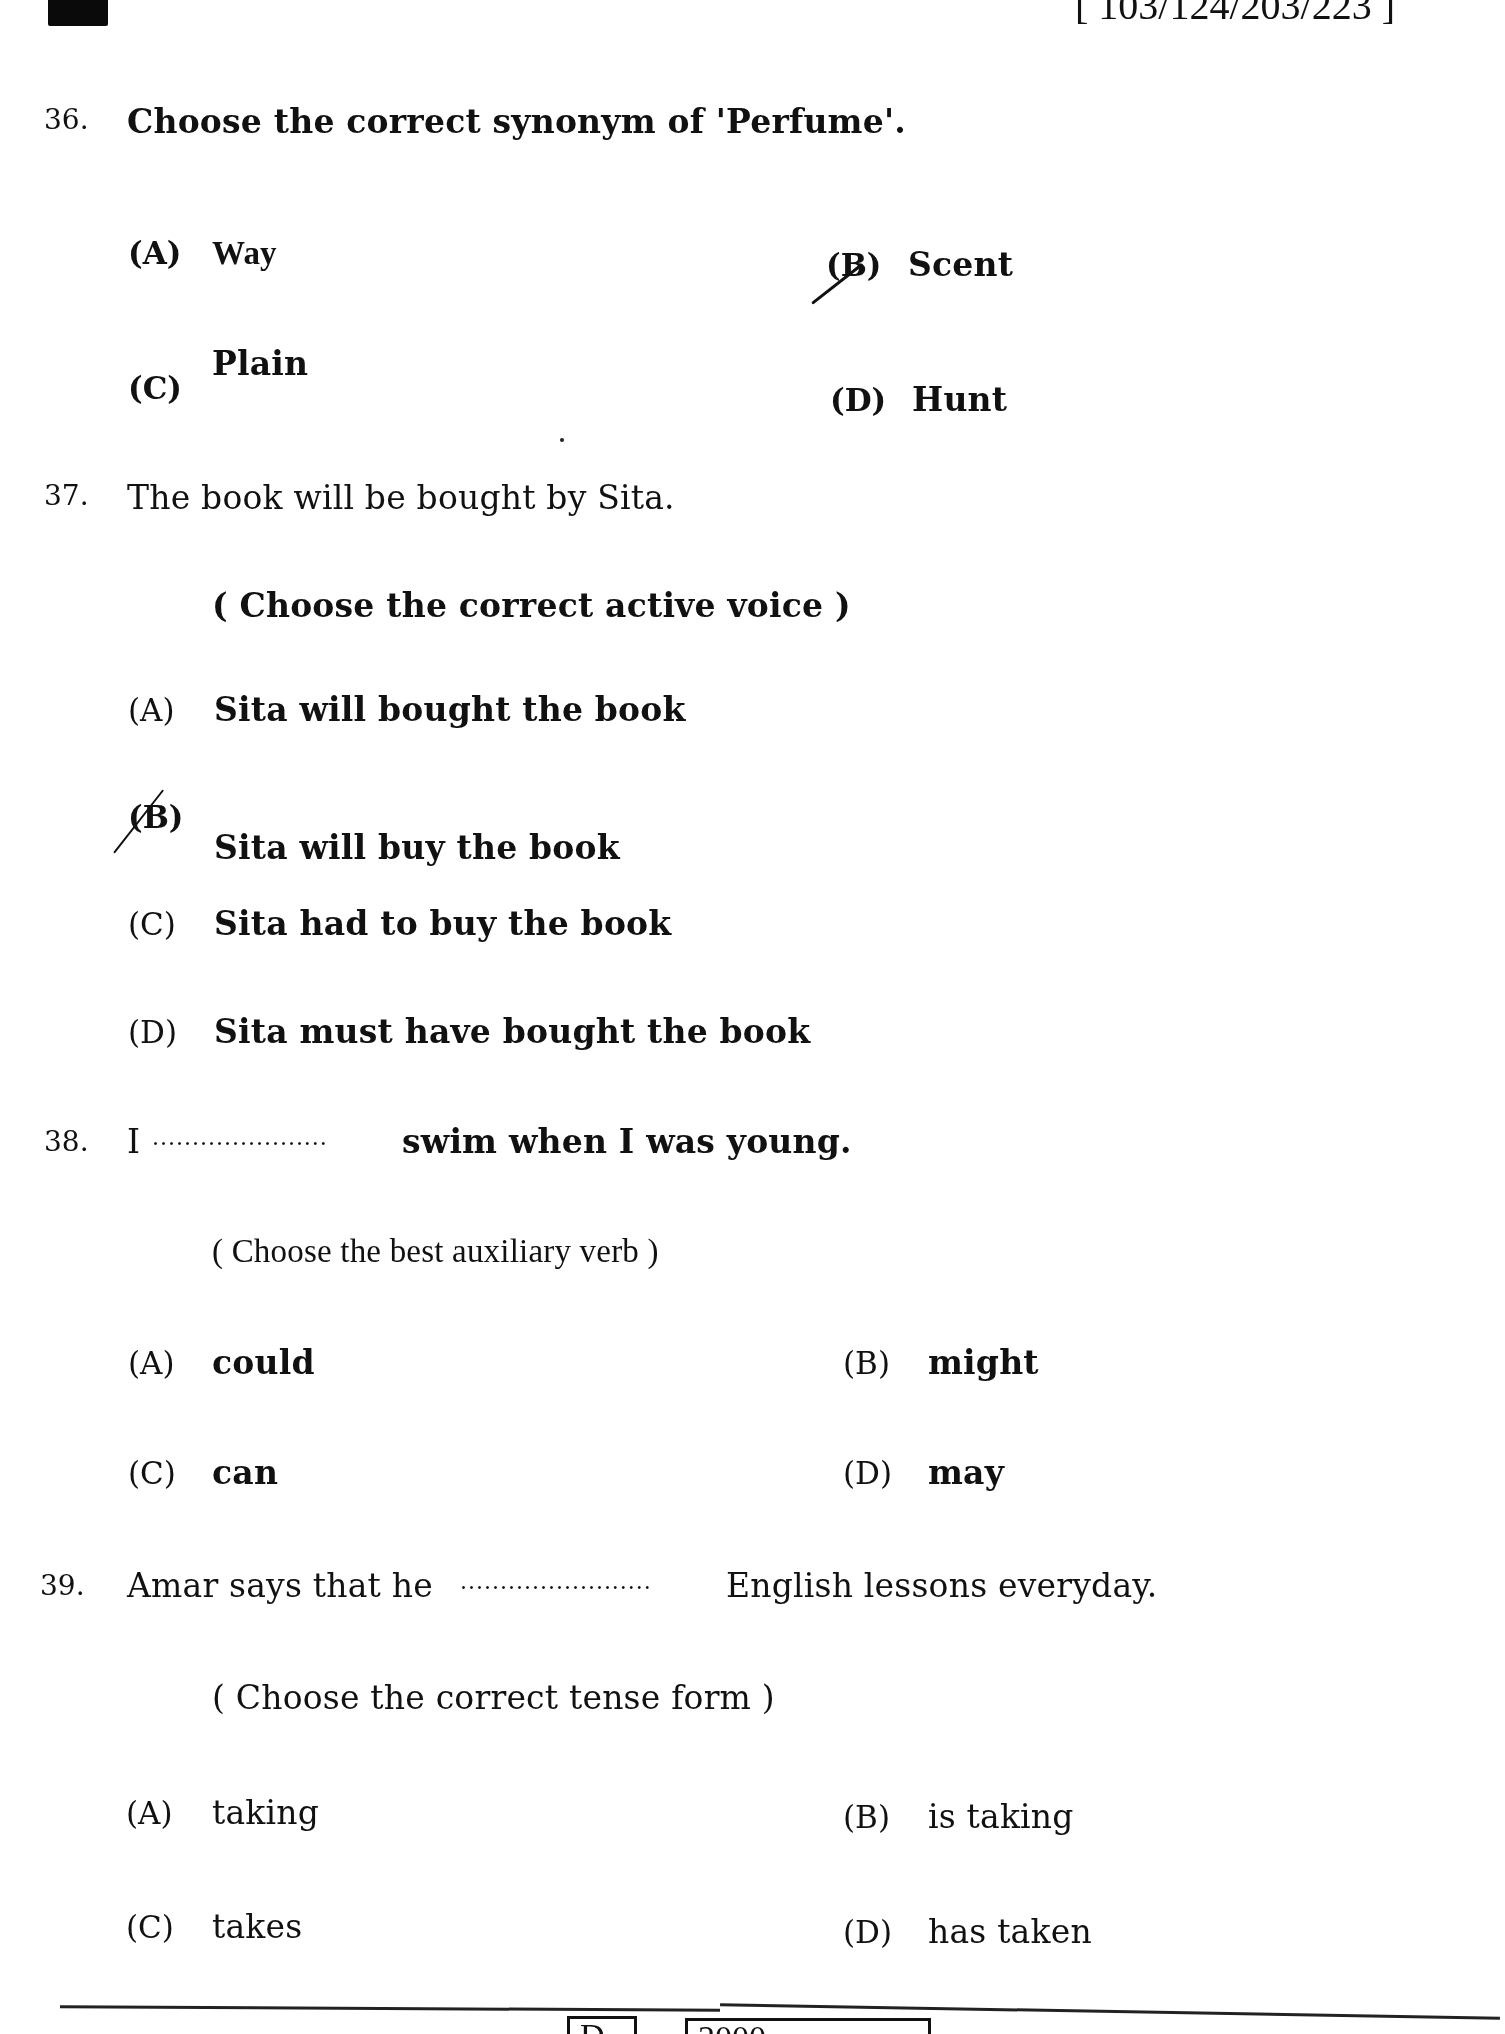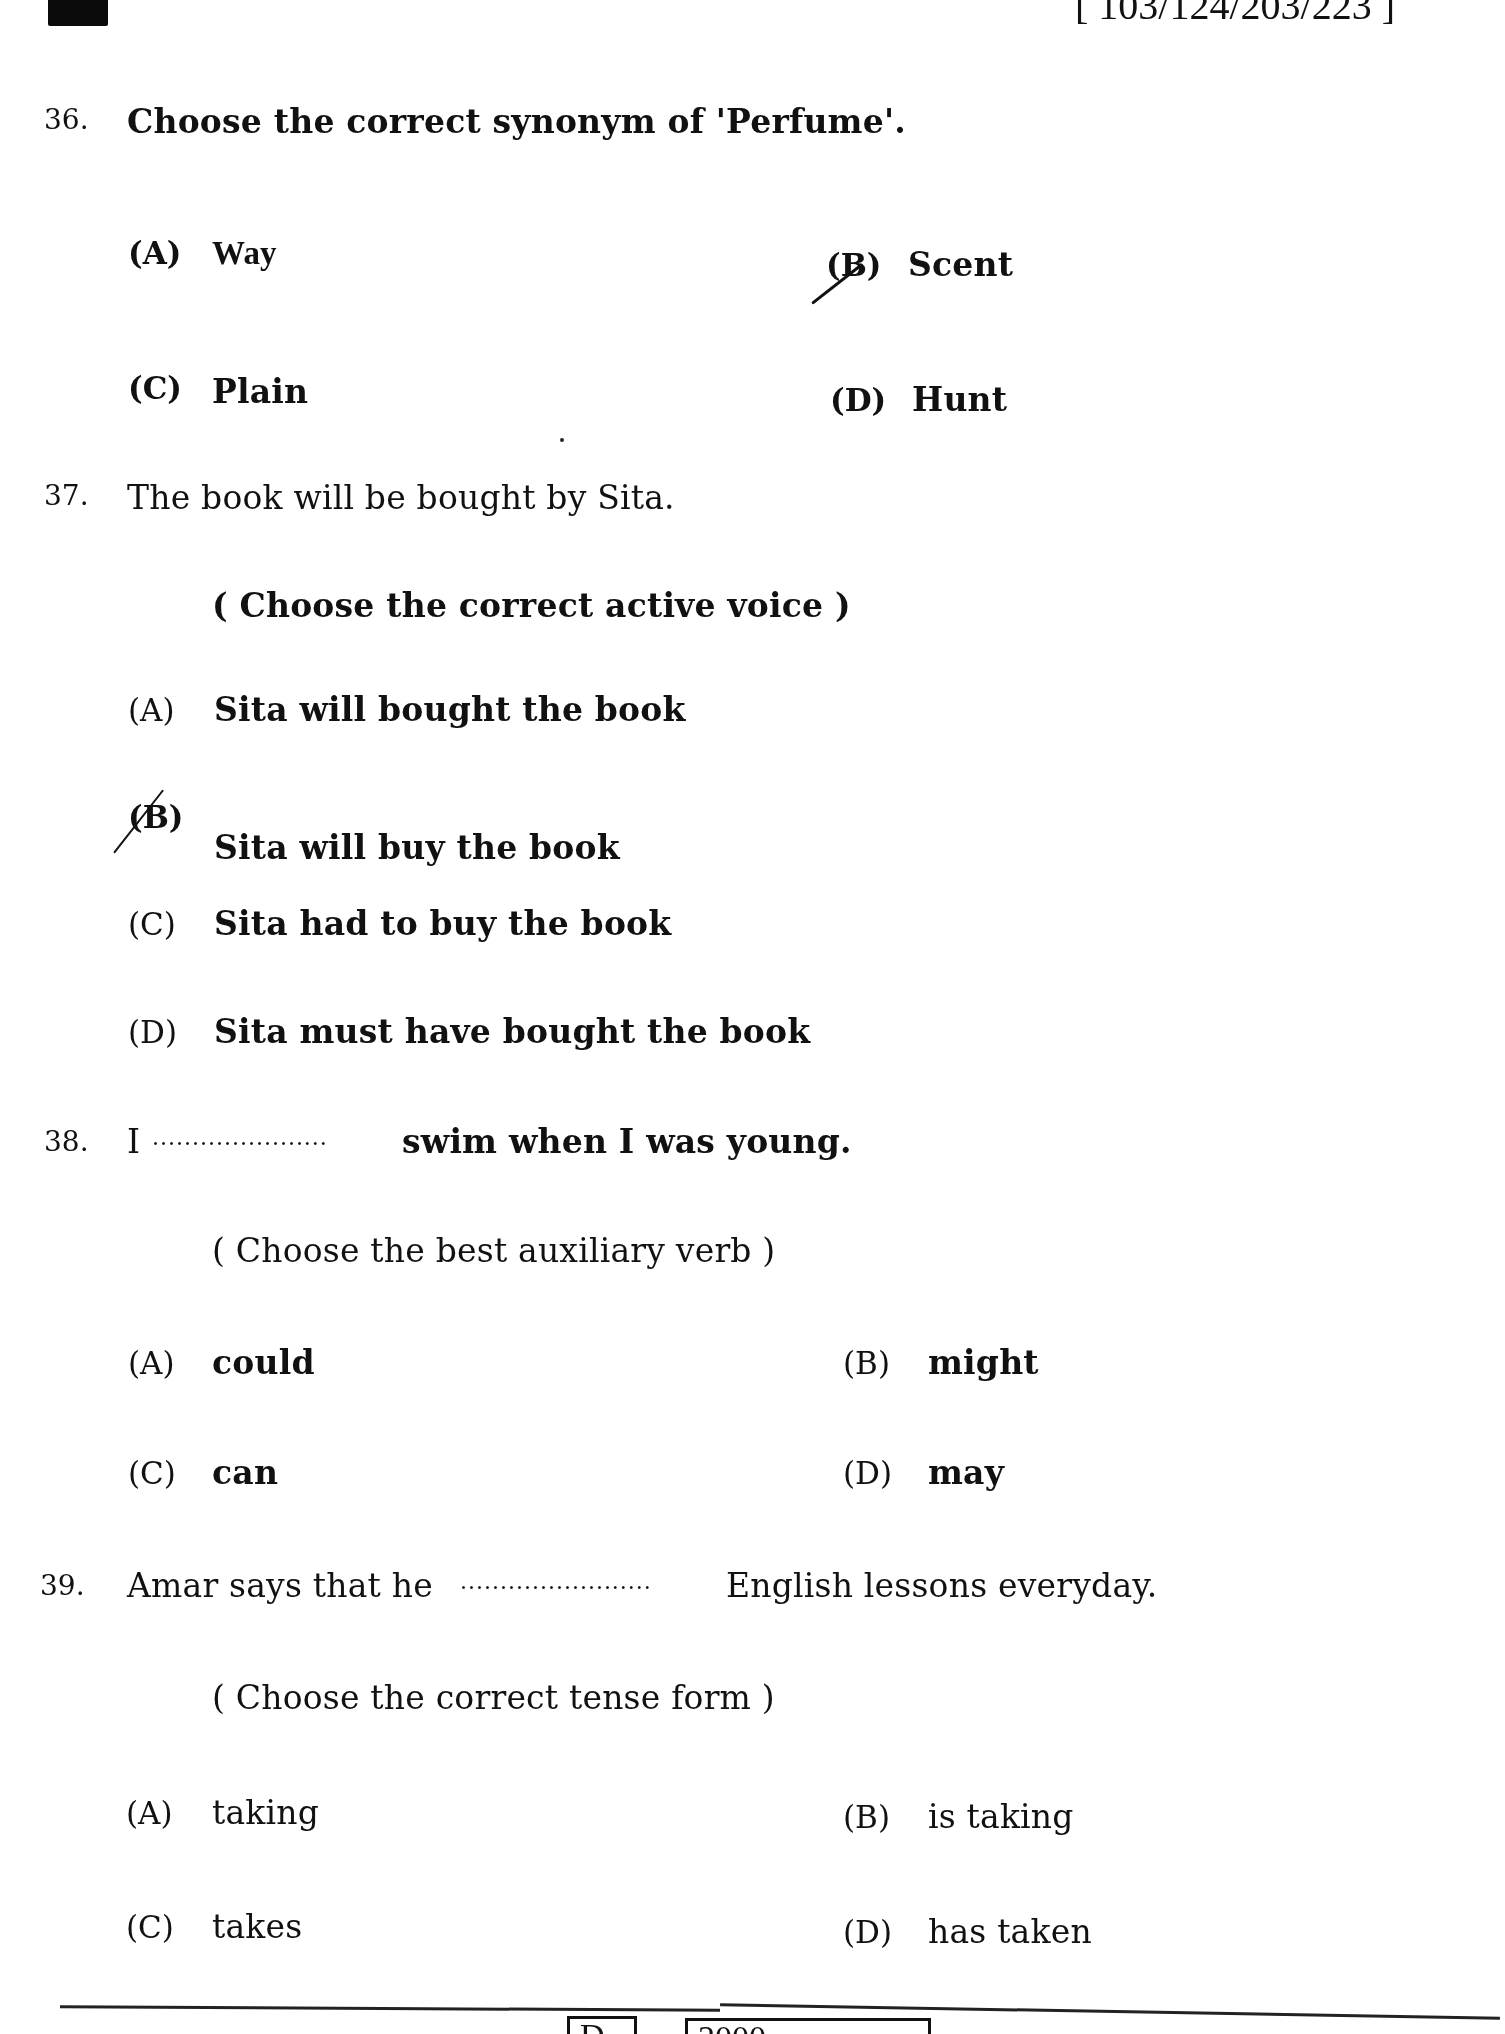--- a/index.html
+++ b/index.html
@@ -31,21 +31,21 @@
   <div class="abs txt" style="left:127px; top:102px;font-weight:bold;">Choose the correct synonym of 'Perfume'.</div>
 
   <div class="abs letter bold" style="left:128px; top:233px;">(A)</div>
   <div class="abs txt bold" style="left:212px; top:233px;font-family:Liberation Serif, serif;">Way</div>
 
   <div class="abs letter bold" style="left:826px; top:245px;">(B)</div>
   <div class="tick" style="left:812px; top:302px; width:64px; transform: rotate(-38deg);"></div>
   <div class="abs txt bold" style="left:908px; top:245px;">Scent</div>
 
   <div class="abs letter bold" style="left:128px; top:368px;">(C)</div>
-  <div class="abs txt bold" style="left:212px; top:372px;">Plain</div>
+  <div class="abs txt bold" style="left:212px; top:344px;">Plain</div>
 
   <div class="abs letter bold" style="left:830px; top:380px;">(D)</div>
   <div class="abs txt bold" style="left:912px; top:380px;">Hunt</div>
   <div class="speck" style="left:560px; top:438px;"></div>
 </div>
 
 <div>
   <div class="abs qnum" style="left:44px; top:476px;">37.</div>
   <div class="abs txt" style="left:127px; top:478px;">The book will be bought by Sita.</div>
   <div class="abs txt bold" style="left:212px; top:586px;">( Choose the correct active voice )</div>
@@ -62,21 +62,21 @@
 
   <div class="abs letter" style="left:128px; top:1012px;">(D)</div>
   <div class="abs txt bold" style="left:214px; top:1012px;">Sita must have bought the book</div>
 </div>
 
 <div>
   <div class="abs qnum" style="left:44px; top:1122px;">38.</div>
   <div class="abs txt" style="left:127px; top:1122px;">I</div>
   <div class="abs txt" style="left:152px; top:1118px; font-size:22px; letter-spacing:1px;">......................</div>
   <div class="abs txt bold" style="left:402px; top:1122px;">swim when I was young.</div>
-  <div class="abs txt" style="left:212px; top:1231px;">( Choose the best auxiliary verb )</div>
+  <div class="abs txt" style="left:212px; top:1231px;font-family:Liberation Serif, serif;">( Choose the best auxiliary verb )</div>
 
   <div class="abs letter" style="left:128px; top:1343px;">(A)</div>
   <div class="abs txt bold" style="left:212px; top:1343px;">could</div>
 
   <div class="abs letter" style="left:843px; top:1343px;">(B)</div>
   <div class="abs txt bold" style="left:928px; top:1343px;">might</div>
 
   <div class="abs letter" style="left:128px; top:1453px;">(C)</div>
   <div class="abs txt bold" style="left:212px; top:1453px;">can</div>
 

